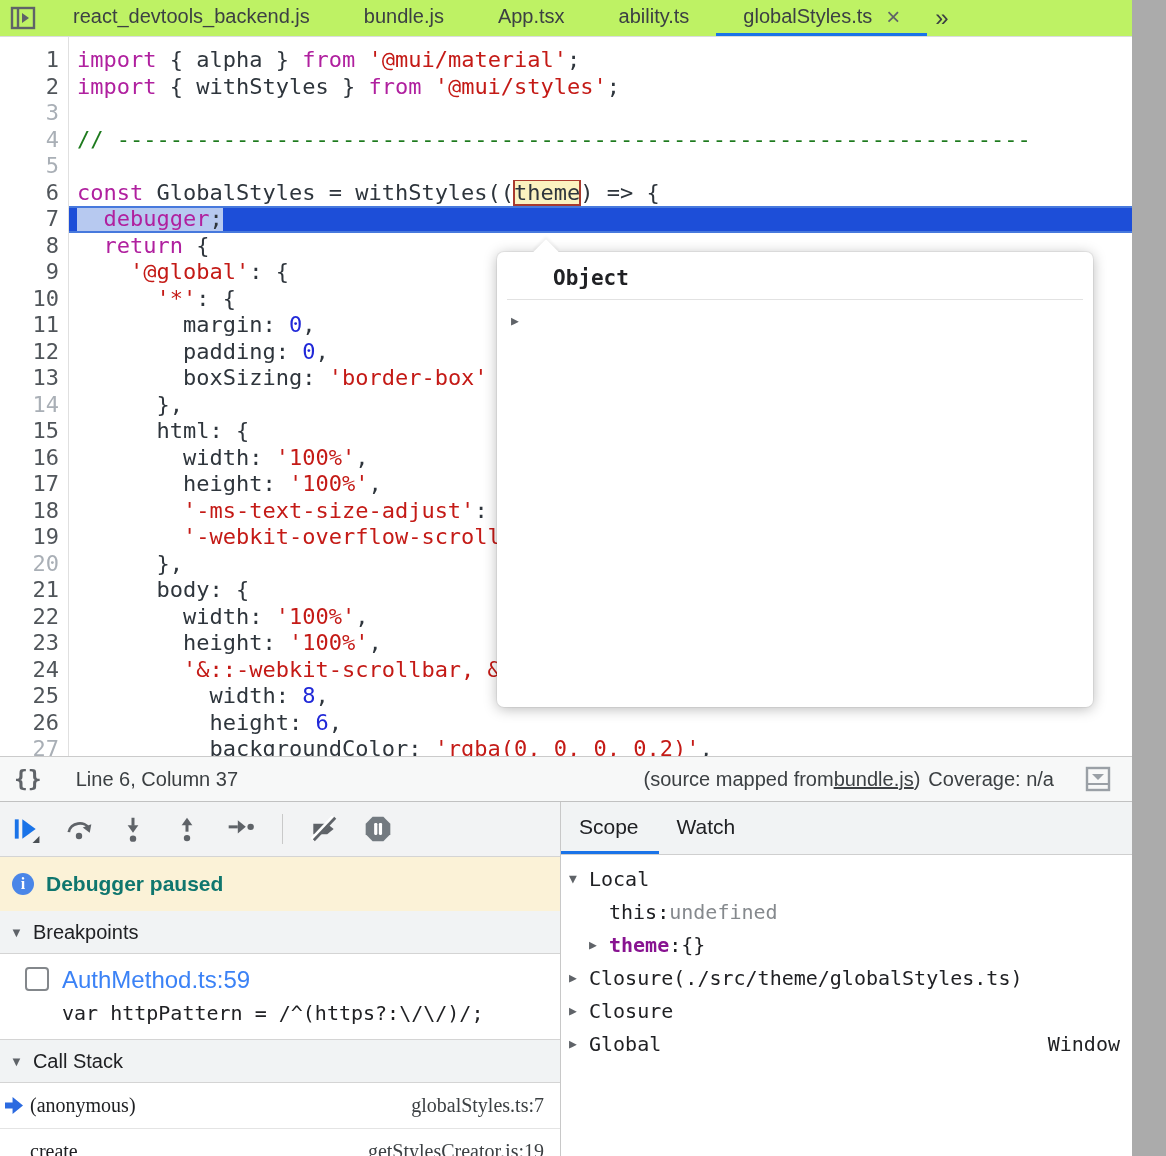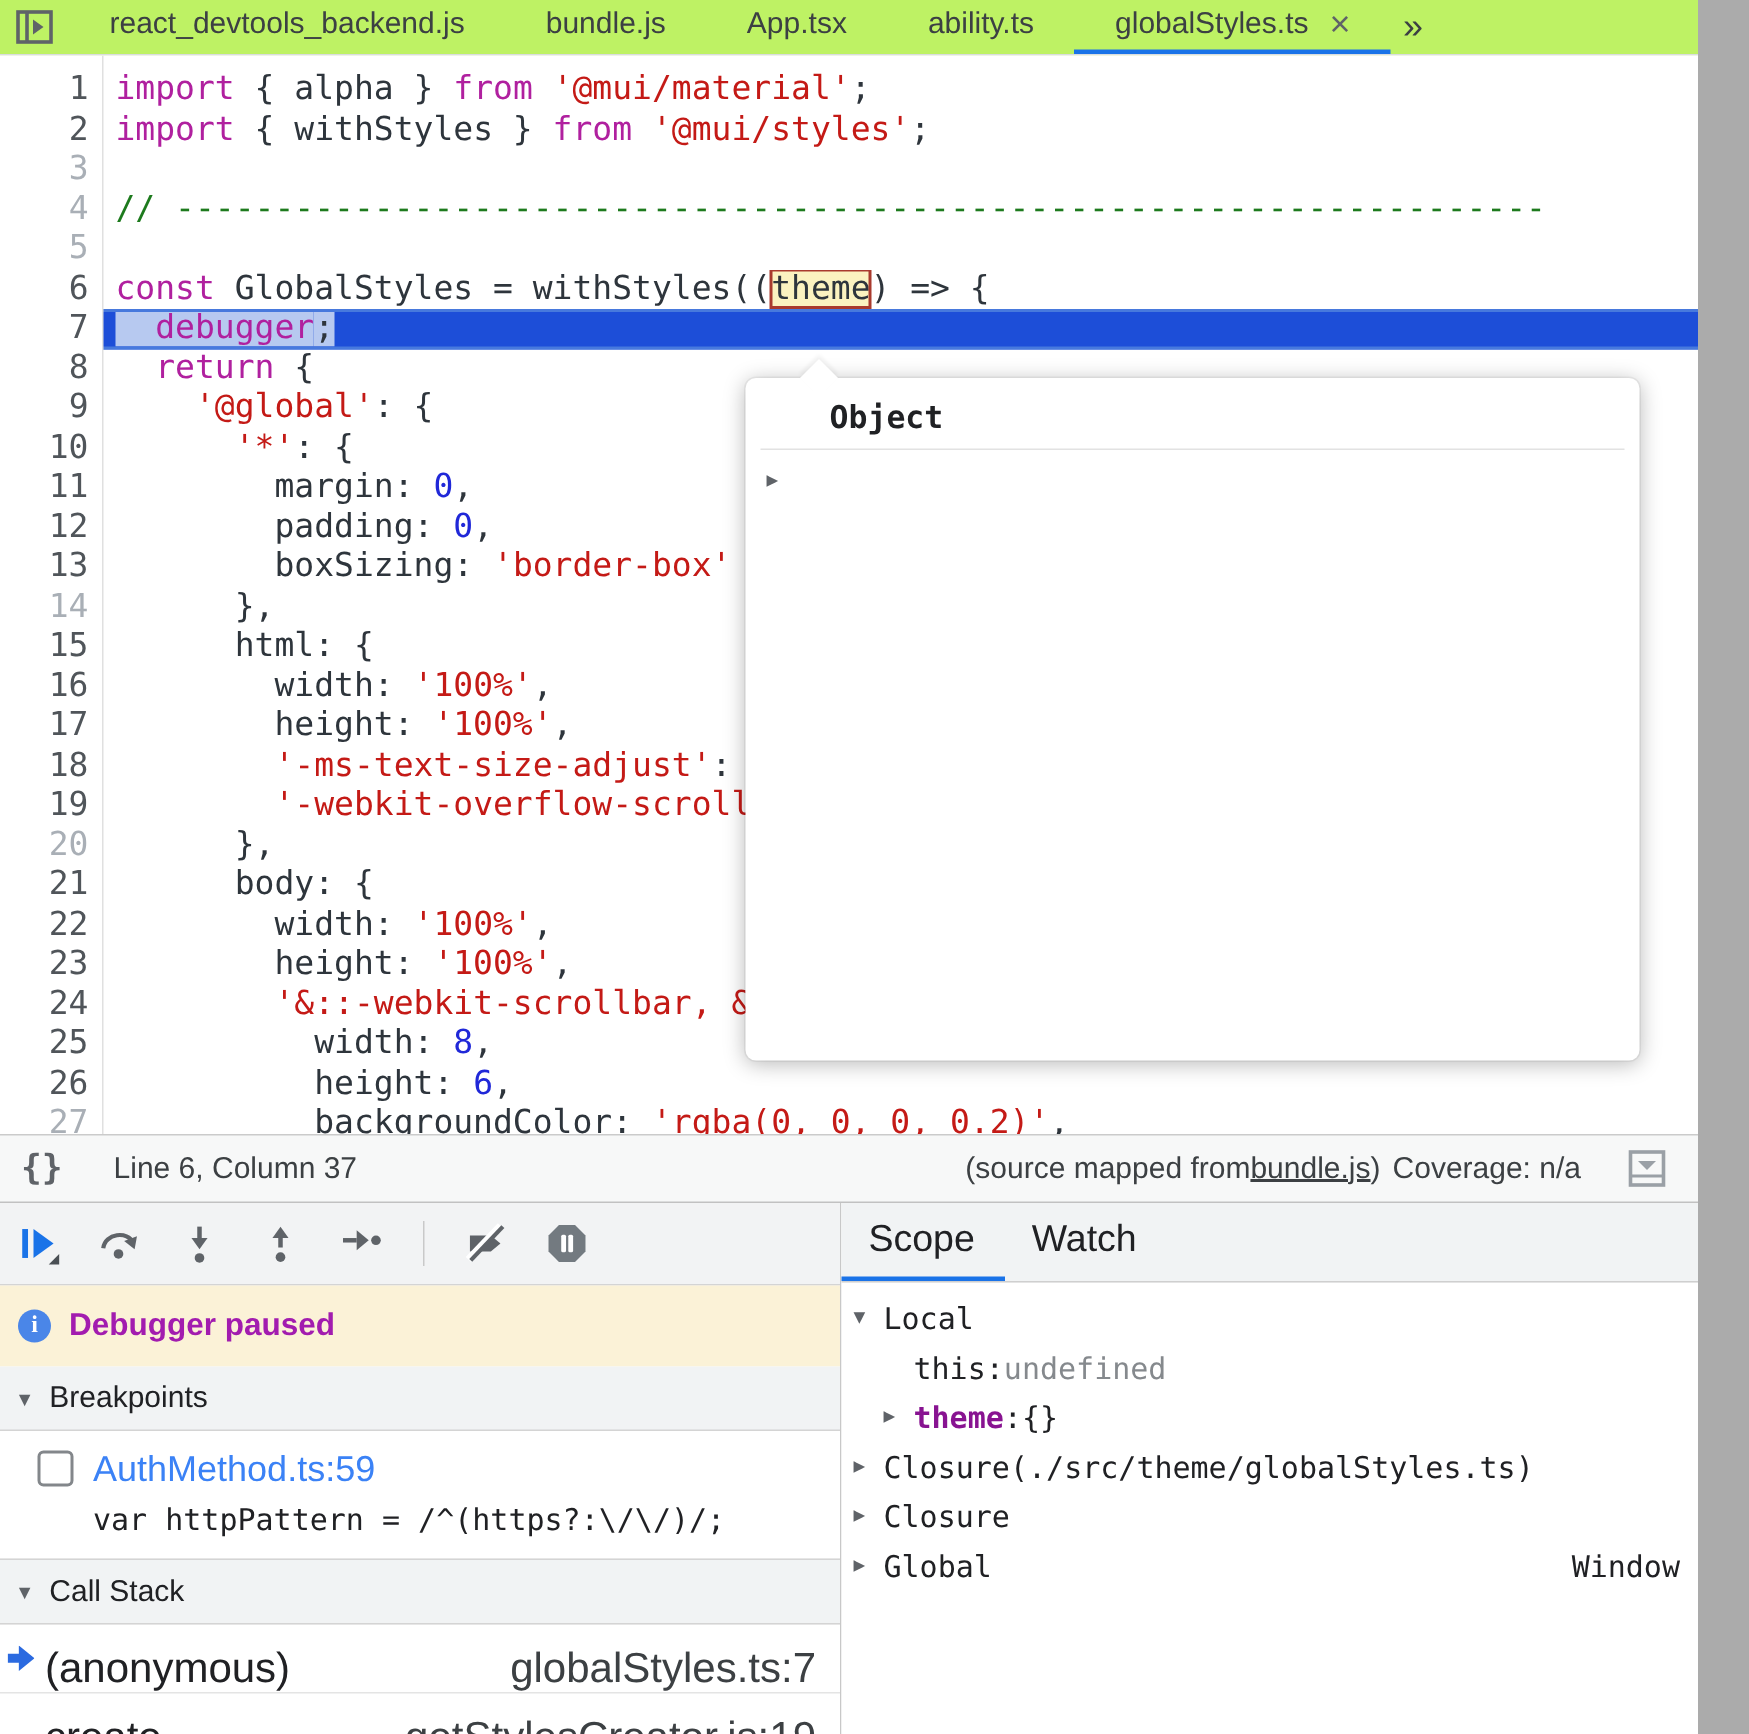--- a/index.html
+++ b/index.html
@@ -52,38 +52,38 @@
   
   .bottom{display:flex;height:365px;width:1132px;}
   .bl{width:560px;flex:none;border-right:1px solid #c8c8c8;display:flex;flex-direction:column;background:#fff;}
   .toolbar{height:54px;flex:none;background:#f2f3f4;border-bottom:1px solid #d4d4d4;display:flex;align-items:center;
          padding-left:10px;gap:24px;}
   .tool{width:30px;height:30px;display:flex;align-items:center;justify-content:center;}
   .tool-div{width:1px;height:30px;background:#c9c9c9;margin:0 2px;}
   .banner{height:54px;flex:none;background:#fbf2d7;display:flex;align-items:center;gap:12px;padding-left:12px;}
   .info-icon{width:22px;height:22px;border-radius:50%;background:#4a86e8;color:#fff;font-weight:700;font-size:16px;
          display:grid;place-items:center;font-family:"Liberation Serif",serif;}
-  .banner-text{font-weight:700;font-size:21px;color:#a21caf;}
+  .banner-text{font-weight:700;font-size:21px;color:#0f766e;}
   .sec-header{height:42px;flex:none;background:#f1f3f4;border-top:1px solid #d4d4d4;border-bottom:1px solid #d4d4d4;
          display:flex;align-items:center;gap:10px;padding-left:10px;font-size:20px;color:#202124;}
   .bp-entry{display:flex;gap:13px;padding:12px 14px 14px 25px;}
   .checkbox{width:20px;height:20px;border:2px solid #83878b;border-radius:4px;background:#fff;flex:none;margin-top:1px;}
   .bp-title{font-size:24px;color:#3b82f6;margin-bottom:7px;}
   .bp-code{font-family:"DejaVu Sans Mono",monospace;font-size:20px;color:#202124;}
-  .stack-row{height:45px;display:flex;align-items:flex-end;justify-content:space-between;
-         padding:0 16px 0 30px;font-size:28px;color:#202124;position:relative;border-bottom:1px solid #e4e4e4;}
+  .stack-row{height:45px;display:flex;align-items:center;justify-content:space-between;
+         padding:0 16px 0 30px;font-size:20px;color:#202124;position:relative;border-bottom:1px solid #e4e4e4;font-family:Liberation Serif, serif;}
   .stack-row:last-child{border-bottom:none;}
   .stack-row .file{color:#3c4043;}
   .stack-arrow{position:absolute;left:5px;top:14px;width:18px;height:17px;background:#2b6ae0;
          clip-path:polygon(0 32%,42% 32%,42% 0,100% 50%,42% 100%,42% 68%,0 68%);}
 
   
   .rp{flex:1;display:flex;flex-direction:column;background:#fff;}
   .rp-tabs{height:52px;flex:none;background:#f1f3f4;border-bottom:1px solid #cfcfcf;display:flex;padding-left:0;}
-  .rp-tab{display:flex;align-items:center;padding:0 20px 0 18px;font-size:25px;color:#202124;box-sizing:border-box;
+  .rp-tab{display:flex;align-items:center;padding:0 20px 0 18px;font-size:21px;color:#202124;box-sizing:border-box;
          border-bottom:3px solid transparent;}
   .rp-tab.active{border-bottom-color:#1a73e8;}
   .scope{padding-top:7px;font-family:"DejaVu Sans Mono",monospace;font-size:20px;}
   .scope-row{height:33px;display:flex;align-items:center;padding-left:8px;}
   .scope-row.ind1{padding-left:28px;}
   .tri-cell{width:20px;flex:none;color:#5f6368;font-size:13px;}
   .nm{color:#202124;} .gray{color:#85898d;} .var{color:#881391;font-weight:700;} .pl{color:#202124;}
   .rightval{margin-left:auto;padding-right:12px;color:#202124;}
   svg{display:block;}
 </style>

